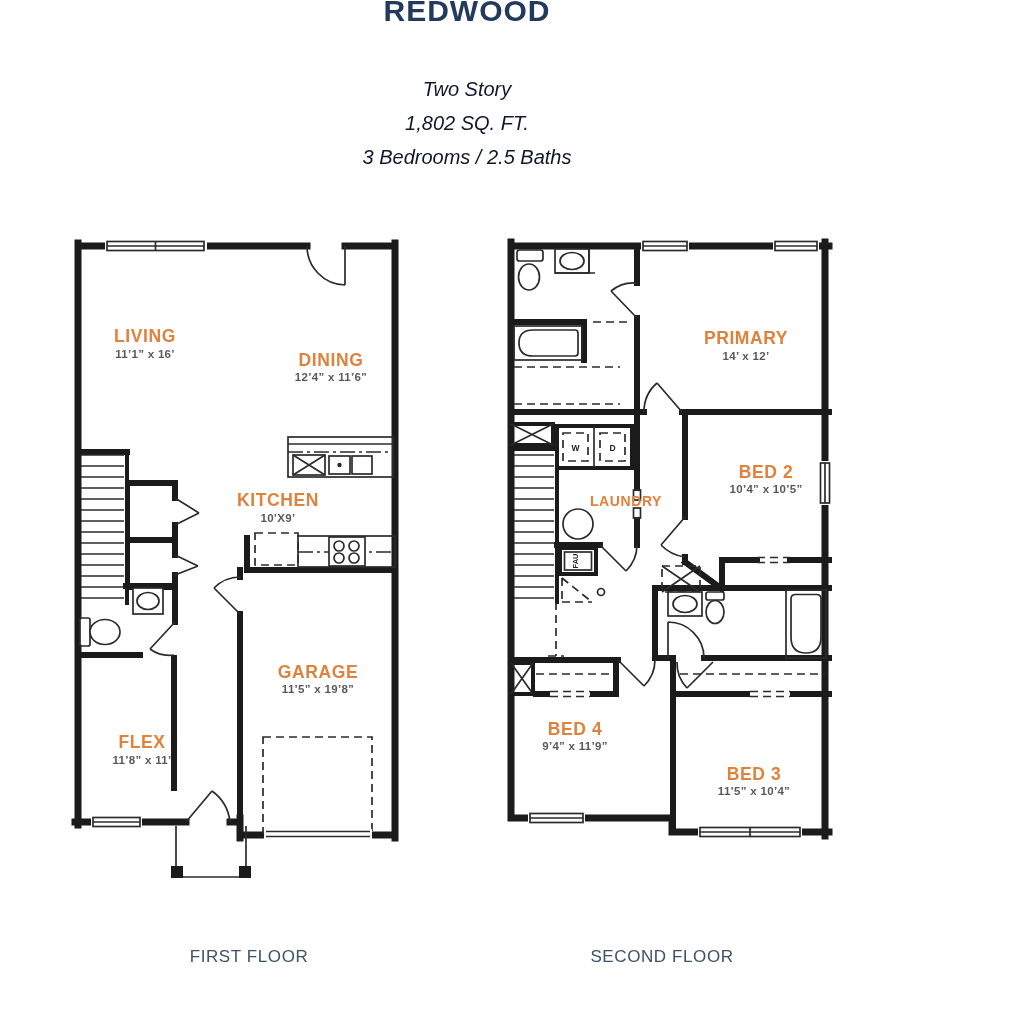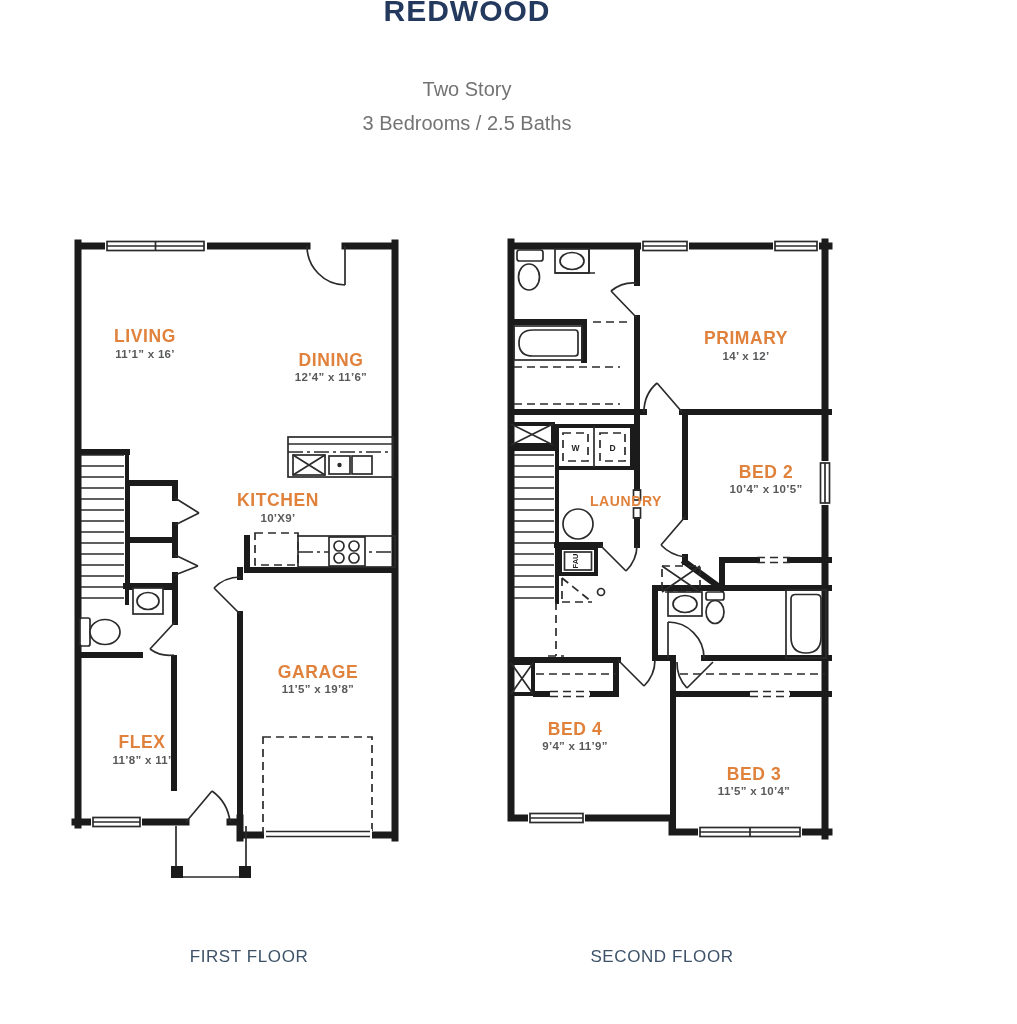--- a/index.html
+++ b/index.html
@@ -12,21 +12,21 @@
   }
   html,body{margin:0;padding:0;background:#fff;}
   .page{
     position:relative;width:980px;height:1024px;background:#fff;overflow:hidden;
     font-family:"Liberation Sans", sans-serif;
   }
   .header{position:absolute;top:-6px;left:0;width:934px;text-align:center;}
   .plan-title{
     margin:0;font-size:30px;font-weight:bold;letter-spacing:1px;color:var(--navy);
   }
-  .subtitle{margin-top:44px;font-size:20px;line-height:34px;color:#737373;}
+  .subtitle{margin-top:44px;font-size:20px;line-height:34px;color:#0f172a;font-style:italic;}
   svg{position:absolute;left:0;top:0;}
   
   .wall{stroke:var(--wall);stroke-width:7;fill:none;stroke-linecap:square;}
   .wall6{stroke:var(--wall);stroke-width:6;fill:none;stroke-linecap:square;}
   .wall4{stroke:var(--wall);stroke-width:4;fill:none;stroke-linecap:square;}
   .thin{stroke:var(--thin);stroke-width:1.7;fill:none;}
   .thin-f{stroke:var(--thin);stroke-width:1.7;fill:#fff;}
   .dash{stroke:var(--thin);stroke-width:1.7;fill:none;stroke-dasharray:8 5;}
   .dashdot{stroke:var(--thin);stroke-width:1.5;fill:none;stroke-dasharray:15 4 3 4;}
   .whitegap{fill:#fff;stroke:none;}
@@ -39,20 +39,21 @@
 </style>
 </head>
 <body>
 
 <div class="page">
 
   <div class="header">
     <h1 class="plan-title">REDWOOD</h1>
     <div class="subtitle">
       <div>Two Story</div>
+      <div>1,802 SQ. FT.</div>
       <div>3 Bedrooms / 2.5 Baths</div>
     </div>
   </div>
 
   <svg width="1017" height="1024" viewBox="0 0 1017 1024">
 
     <g>
 
       <path class="wall" d="
         M78,246 H107 M206,246 H307 M345,246 H395

